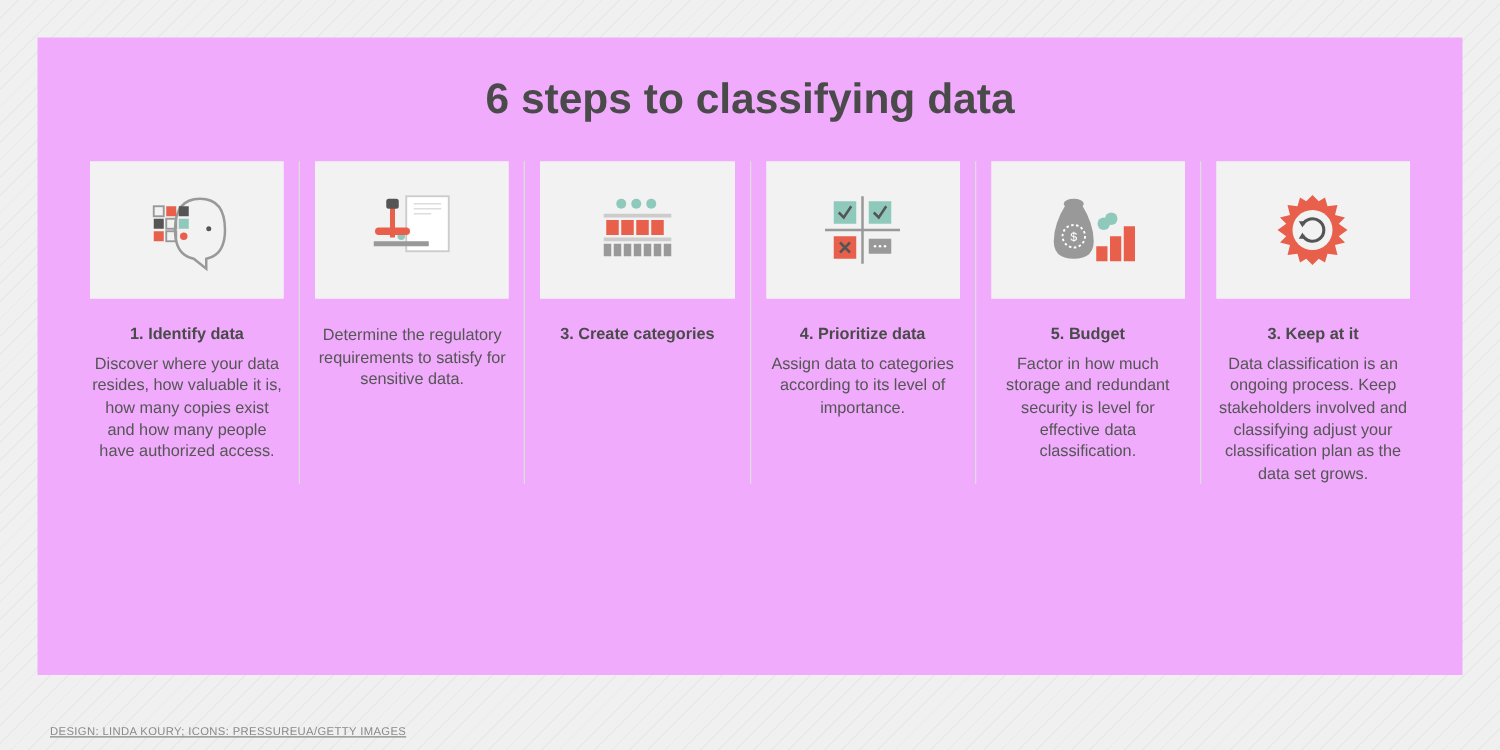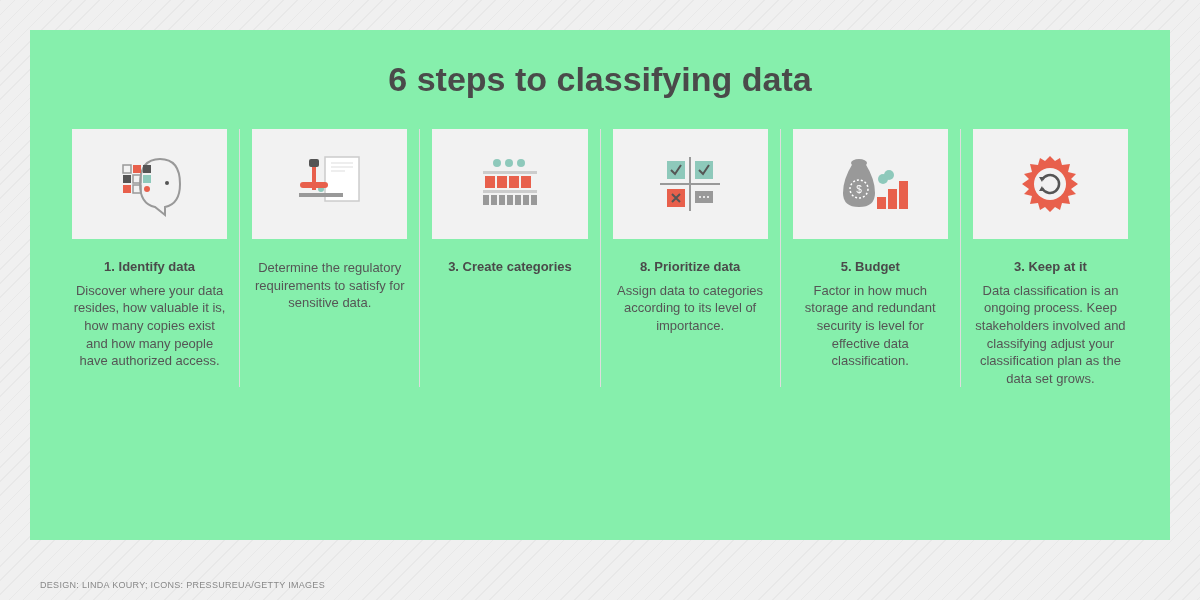--- a/index.html
+++ b/index.html
@@ -6,21 +6,21 @@
   body {
     width: 1200px;
     height: 600px;
     background: #f0f0f0;
     background-image: repeating-linear-gradient(135deg, #e8e8e8 0, #e8e8e8 1px, transparent 1px, transparent 10px);
     font-family: Arial, Helvetica, sans-serif;
     padding: 30px;
     position: relative;
   }
   .card {
-    background: #86efac;
+    background: #f0abfc;
     width: 100%;
     height: 510px;
     padding: 30px 30px 20px 30px;
   }
   h1 {
     text-align: center;
     color: #4a4a4a;
     font-size: 34px;
     font-weight: 700;
     margin-bottom: 30px;
@@ -61,20 +61,21 @@
     position: absolute;
     bottom: 10px;
     left: 40px;
     right: 40px;
     display: flex;
     align-items: center;
     font-size: 9px;
     color: #888;
     text-transform: uppercase;
     letter-spacing: 0.3px;
+    text-decoration: underline;
   }
   .footer-right { display: flex; align-items: center; gap: 10px; }
   .logo { display: flex; align-items: center; gap: 4px; }
   .logo svg { width: 18px; height: 14px; }
   .logo-text { font-size: 11px; color: #555; letter-spacing: 0; text-transform: none; }
 </style>
 </head>
 <body>
 
 <div class="card">
@@ -150,21 +151,21 @@
           <rect x="50" y="12" width="18" height="18" fill="#8ec9bb"></rect>
             <path d="M54 21 L58 25 L64 16" stroke="#555" stroke-width="2" fill="none"></path>
           <rect x="22" y="40" width="18" height="18" fill="#e8604c"></rect>
             <path d="M27 45 L35 53 M35 45 L27 53" stroke="#555" stroke-width="2"></path>
           <rect x="50" y="42" width="18" height="12" fill="#999"></rect>
             <circle cx="55" cy="48" r="1" fill="#fff"></circle>
             <circle cx="59" cy="48" r="1" fill="#fff"></circle>
             <circle cx="63" cy="48" r="1" fill="#fff"></circle>
         </svg>
       </div>
-      <div class="step-title">8. Prioritize data</div>
+      <div class="step-title">4. Prioritize data</div>
       <div class="step-desc">Assign data to categories according to its level of importance.</div>
     </div>
 
     <div class="step">
       <div class="icon-box">
         <svg width="90" height="70" viewBox="0 0 90 70">
           <ellipse cx="34" cy="14" rx="8" ry="4" fill="#999"></ellipse>
           <path d="M28 14 Q18 30 18 44 Q18 58 34 58 Q50 58 50 44 Q50 30 40 14 Z" fill="#999"></path>
           <circle cx="34" cy="40" r="9" fill="none" stroke="#fff" stroke-width="1.5" stroke-dasharray="2 2"></circle>
           <text x="34" y="44" font-size="10" fill="#fff" text-anchor="middle">$</text>

